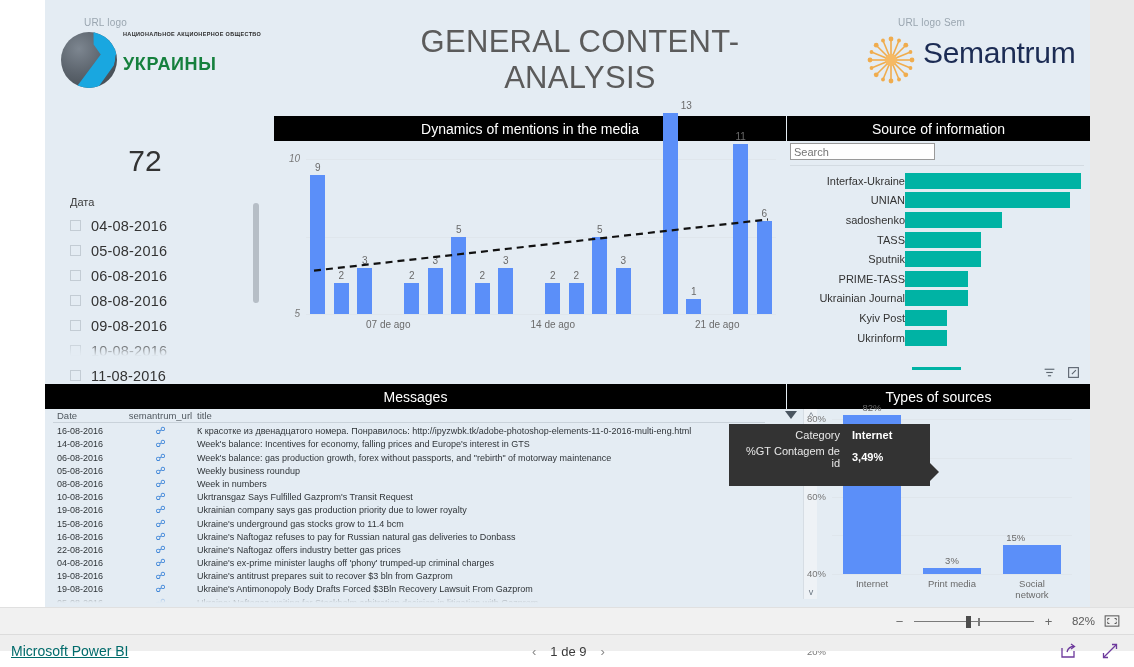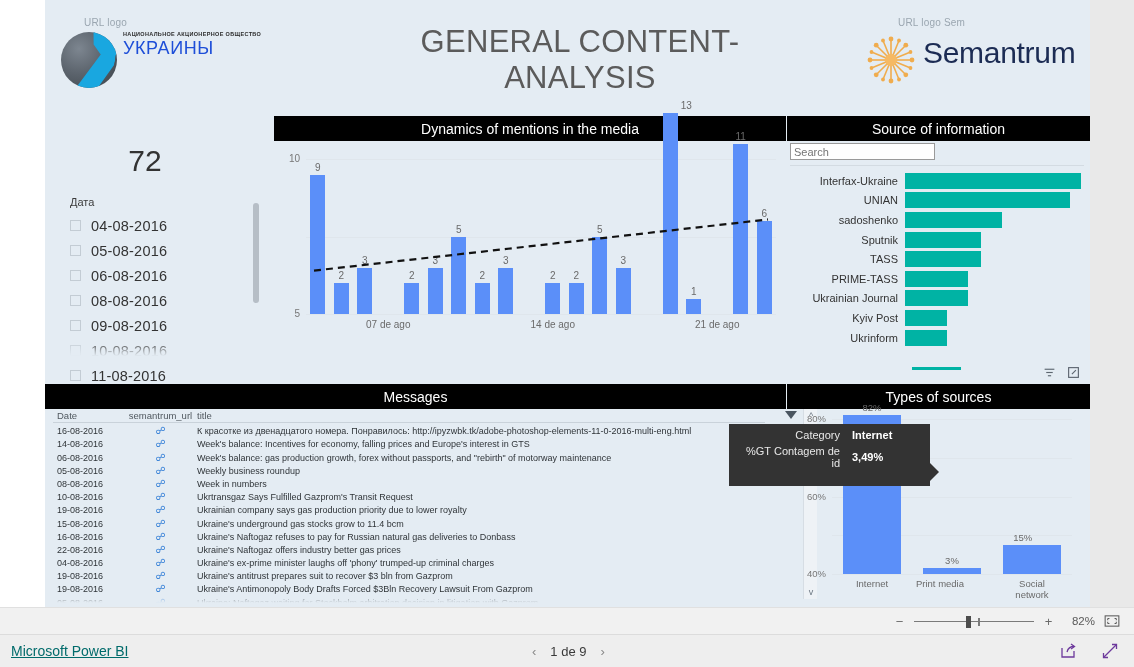--- a/index.html
+++ b/index.html
@@ -36,21 +36,21 @@
   #naftogaz-mark .swoosh{
       position:absolute; left:12px; top:-4px; width:42px; height:64px;
       background:#19a7e0;
       border-radius:0 0 60% 45%;
       transform:rotate(8deg);
       clip-path:polygon(38% 0%,100% 0%,100% 52%,62% 100%,14% 100%,46% 62%,64% 40%,44% 26%);
   }
   #naftogaz-text{ position:absolute; left:62px; top:0; width:160px; }
   #naftogaz-kicker{ font-size:5.5px; font-weight:bold; color:#2b2b2b; letter-spacing:.35px; line-height:9px; white-space:nowrap; }
   #naftogaz-name{ font-size:21px; font-weight:bold; color:#231f20; letter-spacing:.4px; line-height:22px; }
-  #naftogaz-sub{ font-size:18px; font-weight:normal; color:#1d4ed8; letter-spacing:.6px; line-height:19px; }
+  #naftogaz-sub{ font-size:18px; font-weight:bold; color:#15803d; letter-spacing:.6px; line-height:19px;margin-top:16px; }
 
   
   #report-title{
     position:absolute; left:300px; top:24px; width:470px; text-align:center;
     font-size:31px; color:#5b5b5b; font-weight:normal; letter-spacing:.3px;
   }
 
   
   #semantrum-logo{ position:absolute; left:820px; top:30px; width:215px; height:62px; }
   #semantrum-mark{ position:absolute; left:0; top:4px; width:52px; height:52px; }
@@ -84,37 +84,37 @@
   }
   #date-slicer-fade{
     position:absolute; left:0; top:200px; width:228px; height:20px;
     background:linear-gradient(to bottom, rgba(228,236,243,0), #e4ecf3 75%);
   }
 
   
   #panel-dynamics{ position:absolute; left:229px; top:141px; width:512px; height:220px; }
   #dyn-plot{ position:absolute; left:32px; top:18px; width:470px; height:155px; }
   .dyn-gridline{ position:absolute; left:0; width:470px; height:1px; background:#dfe6ec; }
-  .dyn-ytick{ position:absolute; right:calc(100% + 6px); font-size:10px; color:#777; transform:translateY(-6px); white-space:nowrap; }
+  .dyn-ytick{ position:absolute; right:calc(100% + 6px); font-size:10px; color:#777; transform:translateY(-6px); white-space:nowrap;font-style:italic; }
   .dyn-bar{ position:absolute; bottom:0; background:#5b8ff9; }
   .dyn-bar-label{ position:absolute; font-size:10px; color:#6a6a6a; text-align:center; }
   .dyn-xtick{ position:absolute; top:160px; font-size:10px; color:#6a6a6a; text-align:center; transform:translateX(-50%); }
   #dyn-trend{ position:absolute; left:0; top:0; width:470px; height:155px; pointer-events:none; }
 
   
   #panel-source{ position:absolute; left:742px; top:141px; width:303px; height:220px; }
   #source-search{
     position:absolute; left:3px; top:2px; width:145px; height:17px;
     border:1px solid #9a9a9a; background:#ffffff; font-size:11px; color:#6f6f6f;
     padding:0 3px; font-family:"Liberation Sans", sans-serif;
   }
   #source-divider{ position:absolute; left:3px; top:24px; width:294px; height:1px; background:#d3dbe2; }
   #source-list{ position:absolute; left:0; top:30px; width:303px; }
   .source-row{ display:flex; align-items:center; height:19.6px; }
-  .source-name{ width:118px; text-align:right; padding-right:7px; font-size:11px; color:#333; white-space:nowrap; }
+  .source-name{ width:118px; text-align:right; font-size:11px; color:#333; white-space:nowrap; }
   .source-bar{ height:16px; background:#00b3a4; }
   #source-partial{ position:absolute; left:125px; top:226px; width:49px; height:3px; background:#00b3a4; }
   #source-fade{ position:absolute; left:0; top:205px; width:303px; height:15px;
     background:linear-gradient(to bottom, rgba(228,236,243,0), #e4ecf3 80%); }
 
   
   #visual-icons{ position:absolute; right:10px; top:366px; display:flex; gap:11px; }
   .visual-icon{ width:13px; height:13px; color:#5d6670; }
 
   
@@ -170,21 +170,21 @@
   #zoom-minus, #zoom-plus{ font-size:13px; color:#6a6a6a; width:11px; text-align:center; }
   #zoom-slider{ position:relative; width:120px; height:13px; }
   #zoom-track{ position:absolute; left:0; top:6px; width:120px; height:1.5px; background:#7a7a7a; }
   #zoom-thumb{ position:absolute; left:52px; top:1px; width:5px; height:12px; background:#4c4c4c; }
   #zoom-notch{ position:absolute; left:64px; top:3px; width:1.5px; height:8px; background:#7a7a7a; }
   #zoom-value{ font-size:11.5px; color:#5a5a5a; width:32px; text-align:right; }
   #zoom-fit-icon{ width:16px; height:12px; color:#5a5a5a; }
 
   
   #footer{
-    position:absolute; left:0; top:634px; width:1134px; height:33px;
+    position:absolute; left:0; top:634px; width:1134px; height:17px;
     background:#eeeeee; border-top:1px solid #dcdcdc;
   }
   #powerbi-link{
     position:absolute; left:11px; top:8px; font-size:14px; color:#006b6b;
     text-decoration:underline;
   }
   #pager{ position:absolute; left:532px; top:9px; display:flex; align-items:center; gap:14px; }
   .pager-arrow{ font-size:13px; color:#8a8a8a; }
   #pager-text{ font-size:13px; color:#3a3a3a; }
   #footer-actions{ position:absolute; right:16px; top:8px; display:flex; gap:26px; }
@@ -368,25 +368,25 @@
         </div>
         <div class="source-row">
           <div class="source-name">UNIAN</div>
           <div class="source-bar" style="width: 165.44px; background: rgb(0, 179, 164);"></div>
         </div>
         <div class="source-row">
           <div class="source-name">sadoshenko</div>
           <div class="source-bar" style="width: 96.8px; background: rgb(0, 179, 164);"></div>
         </div>
         <div class="source-row">
+          <div class="source-name">TASS</div>
+          <div class="source-bar" style="width: 75.68px; background: rgb(0, 179, 164);"></div>
+        </div>
+        <div class="source-row">
           <div class="source-name">Sputnik</div>
-          <div class="source-bar" style="width: 75.68px; background: rgb(0, 179, 164);"></div>
-        </div>
-        <div class="source-row">
-          <div class="source-name">TASS</div>
           <div class="source-bar" style="width: 75.68px; background: rgb(0, 179, 164);"></div>
         </div>
         <div class="source-row">
           <div class="source-name">PRIME-TASS</div>
           <div class="source-bar" style="width: 63.36px; background: rgb(0, 179, 164);"></div>
         </div>
         <div class="source-row">
           <div class="source-name">Ukrainian Journal</div>
           <div class="source-bar" style="width: 63.36px; background: rgb(0, 179, 164);"></div>
         </div>
@@ -525,25 +525,25 @@
           <div class="types-gridline" style="top: 0px;">
             <div class="types-ytick" style="top: 0px;">80%</div>
           </div>
         </div>
       <div id="types-bars">
           <div class="types-bar" style="left: 11.2px; width: 57.6px; height: 158.875px; background: rgb(91, 143, 249);"></div>
           <div class="types-bar-label" style="left: 11.2px; width: 57.6px; top: -16.875px;">82%</div>
           <div class="types-bar" style="left: 91.2px; width: 57.6px; height: 5.8125px; background: rgb(91, 143, 249);"></div>
           <div class="types-bar-label" style="left: 91.2px; width: 57.6px; top: 136.188px;">3%</div>
           <div class="types-bar" style="left: 171.2px; width: 57.6px; height: 29.0625px; background: rgb(91, 143, 249);"></div>
-          <div class="types-bar-label" style="left: 162px; width: 57.6px; top: 112.938px;">15%</div>
+          <div class="types-bar-label" style="left: 155px; width: 57.6px; top: 112.938px;">15%</div>
         </div>
       <div id="types-xticks">
           <div class="types-xtick" style="left: 40px;">Internet</div>
-          <div class="types-xtick" style="left: 108px;">Print media</div>
+          <div class="types-xtick" style="left: 120px;">Print media</div>
           <div class="types-xtick" style="left: 200px;">Social network</div>
         </div>
     </div>
   </div>
 
   <div id="types-tooltip">
     <div class="tt-row">
       <span class="tt-key">Category</span>
       <span class="tt-val">Internet</span>
     </div>

